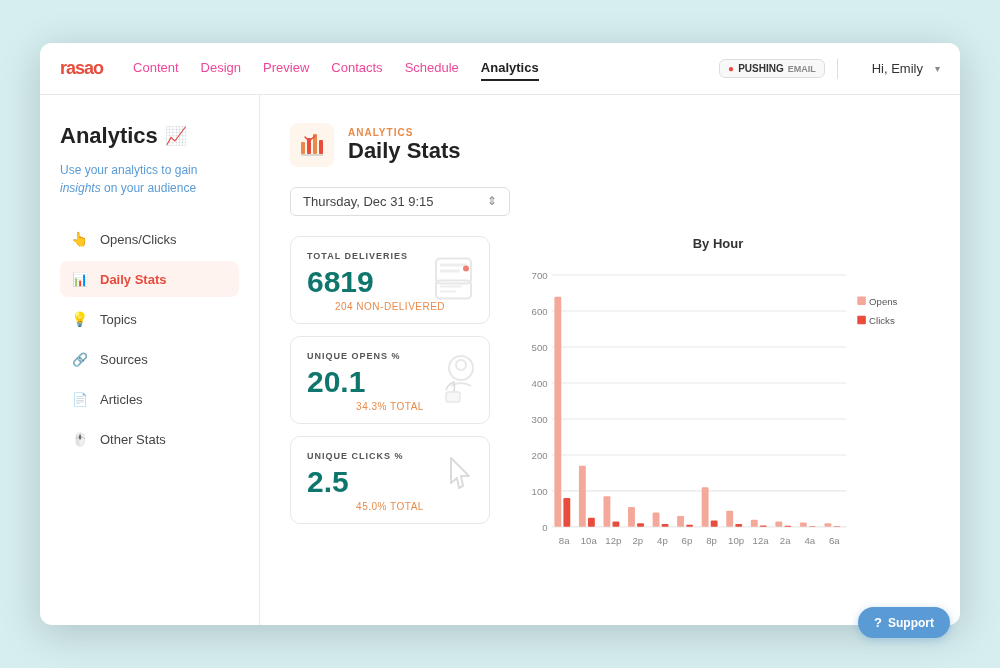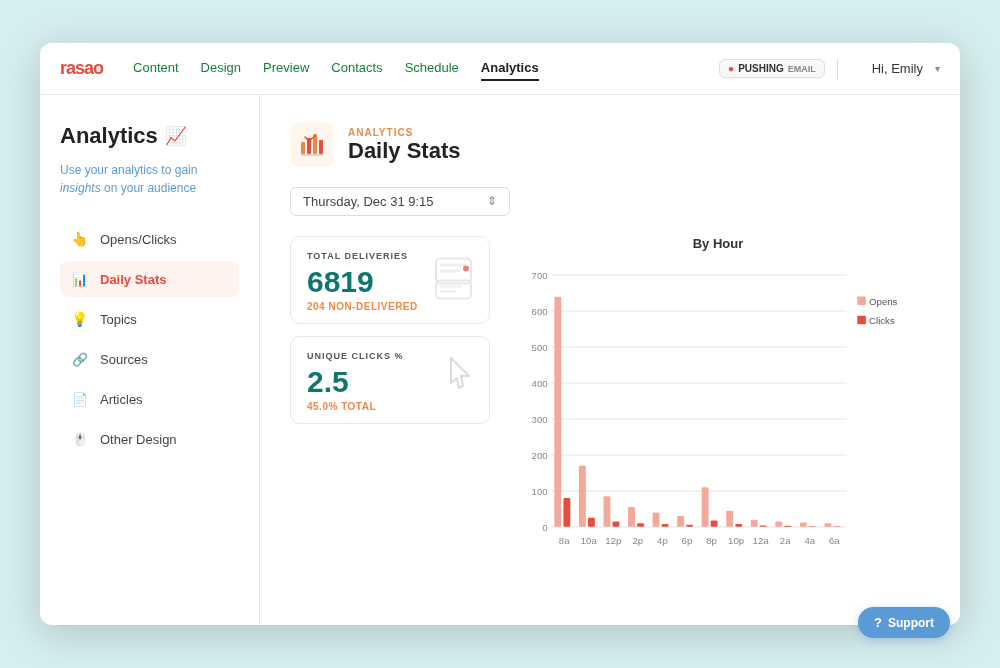--- a/index.html
+++ b/index.html
@@ -40,21 +40,21 @@
       letter-spacing: -1px;
     }
     .logo span { color: #e74c3c; }
     .nav-links {
       display: flex;
       gap: 22px;
       flex: 1;
     }
     .nav-link {
       font-size: 13px;
-      color: #15803d;
+      color: #ec4899;
       cursor: pointer;
       padding: 4px 0;
       text-decoration: none;
     }
     .nav-link.active {
       color: #222;
       font-weight: 600;
       border-bottom: 2px solid #222;
     }
     .nav-right {
@@ -227,22 +227,23 @@
     .stat-card-value {
       font-size: 30px;
       font-weight: 800;
       color: #0f766e;
       line-height: 1;
       margin-bottom: 4px;
     }
     .stat-card-sub {
       font-size: 10px;
       color: #e88b4a;
-      font-weight: 700;
+      font-weight: 400;
       letter-spacing: 0.5px;
+      text-align: center;
     }
     .stat-card-img {
       position: absolute;
       right: 8px;
       top: 50%;
       transform: translateY(-50%);
       opacity: 0.7;
     }
 
     
@@ -338,21 +339,21 @@
         <div class="sidebar-item">
           <span class="sidebar-icon" style="font-size:13px">🔗</span>
           <span>Sources</span>
         </div>
         <div class="sidebar-item">
           <span class="sidebar-icon" style="font-size:13px">📄</span>
           <span>Articles</span>
         </div>
         <div class="sidebar-item">
           <span class="sidebar-icon" style="font-size:13px">🖱️</span>
-          <span>Other Design</span>
+          <span>Other Stats</span>
         </div>
       </nav>
     </aside>
 
     <main class="content">
       <div class="content-header">
         <div class="content-icon">
           <svg width="26" height="26" viewBox="0 0 26 26">
             <rect x="2" y="10" width="4" height="12" fill="#e88b4a" rx="1"></rect>
             <rect x="8" y="6" width="4" height="16" fill="#e74c3c" rx="1"></rect>
@@ -387,20 +388,34 @@
                 <rect x="14" y="13" width="27" height="3" rx="1" fill="#e8e8e8"></rect>
                 <rect x="14" y="19" width="20" height="3" rx="1" fill="#e8e8e8"></rect>
                 <rect x="10" y="30" width="35" height="18" rx="4" fill="none" stroke="#ddd" stroke-width="2"></rect>
                 <rect x="14" y="35" width="22" height="2" rx="1" fill="#e8e8e8"></rect>
                 <rect x="14" y="40" width="16" height="2" rx="1" fill="#e8e8e8"></rect>
                 <circle cx="40" cy="18" r="3" fill="#e74c3c"></circle>
               </svg>
             </div>
           </div>
 
+          <div class="stat-card">
+            <div class="stat-card-label">UNIQUE OPENS %</div>
+            <div class="stat-card-value">20.1</div>
+            <div class="stat-card-sub">34.3% TOTAL</div>
+            <div class="stat-card-img">
+              <svg width="55" height="60" viewBox="0 0 55 60">
+                <circle cx="35" cy="20" r="12" fill="none" stroke="#ddd" stroke-width="2"></circle>
+                <circle cx="35" cy="17" r="5" fill="none" stroke="#ddd" stroke-width="2"></circle>
+                <path d="M25 38 Q35 32 45 38" fill="none" stroke="#ddd" stroke-width="2"></path>
+                <path d="M20 42 Q22 36 28 34 Q30 44 24 50" fill="none" stroke="#ccc" stroke-width="1.5"></path>
+                <rect x="20" y="44" width="14" height="10" rx="2" fill="#f4f4f4" stroke="#ddd" stroke-width="1.5"></rect>
+              </svg>
+            </div>
+          </div>
 
           <div class="stat-card">
             <div class="stat-card-label">UNIQUE CLICKS %</div>
             <div class="stat-card-value">2.5</div>
             <div class="stat-card-sub">45.0% TOTAL</div>
             <div class="stat-card-img">
               <svg width="50" height="60" viewBox="0 0 50 60">
                 <path d="M20 10 L20 35 L26 30 L28 40 L32 38 L30 28 L38 28 Z" fill="none" stroke="#ccc" stroke-width="2" stroke-linejoin="round"></path>
               </svg>
             </div>

